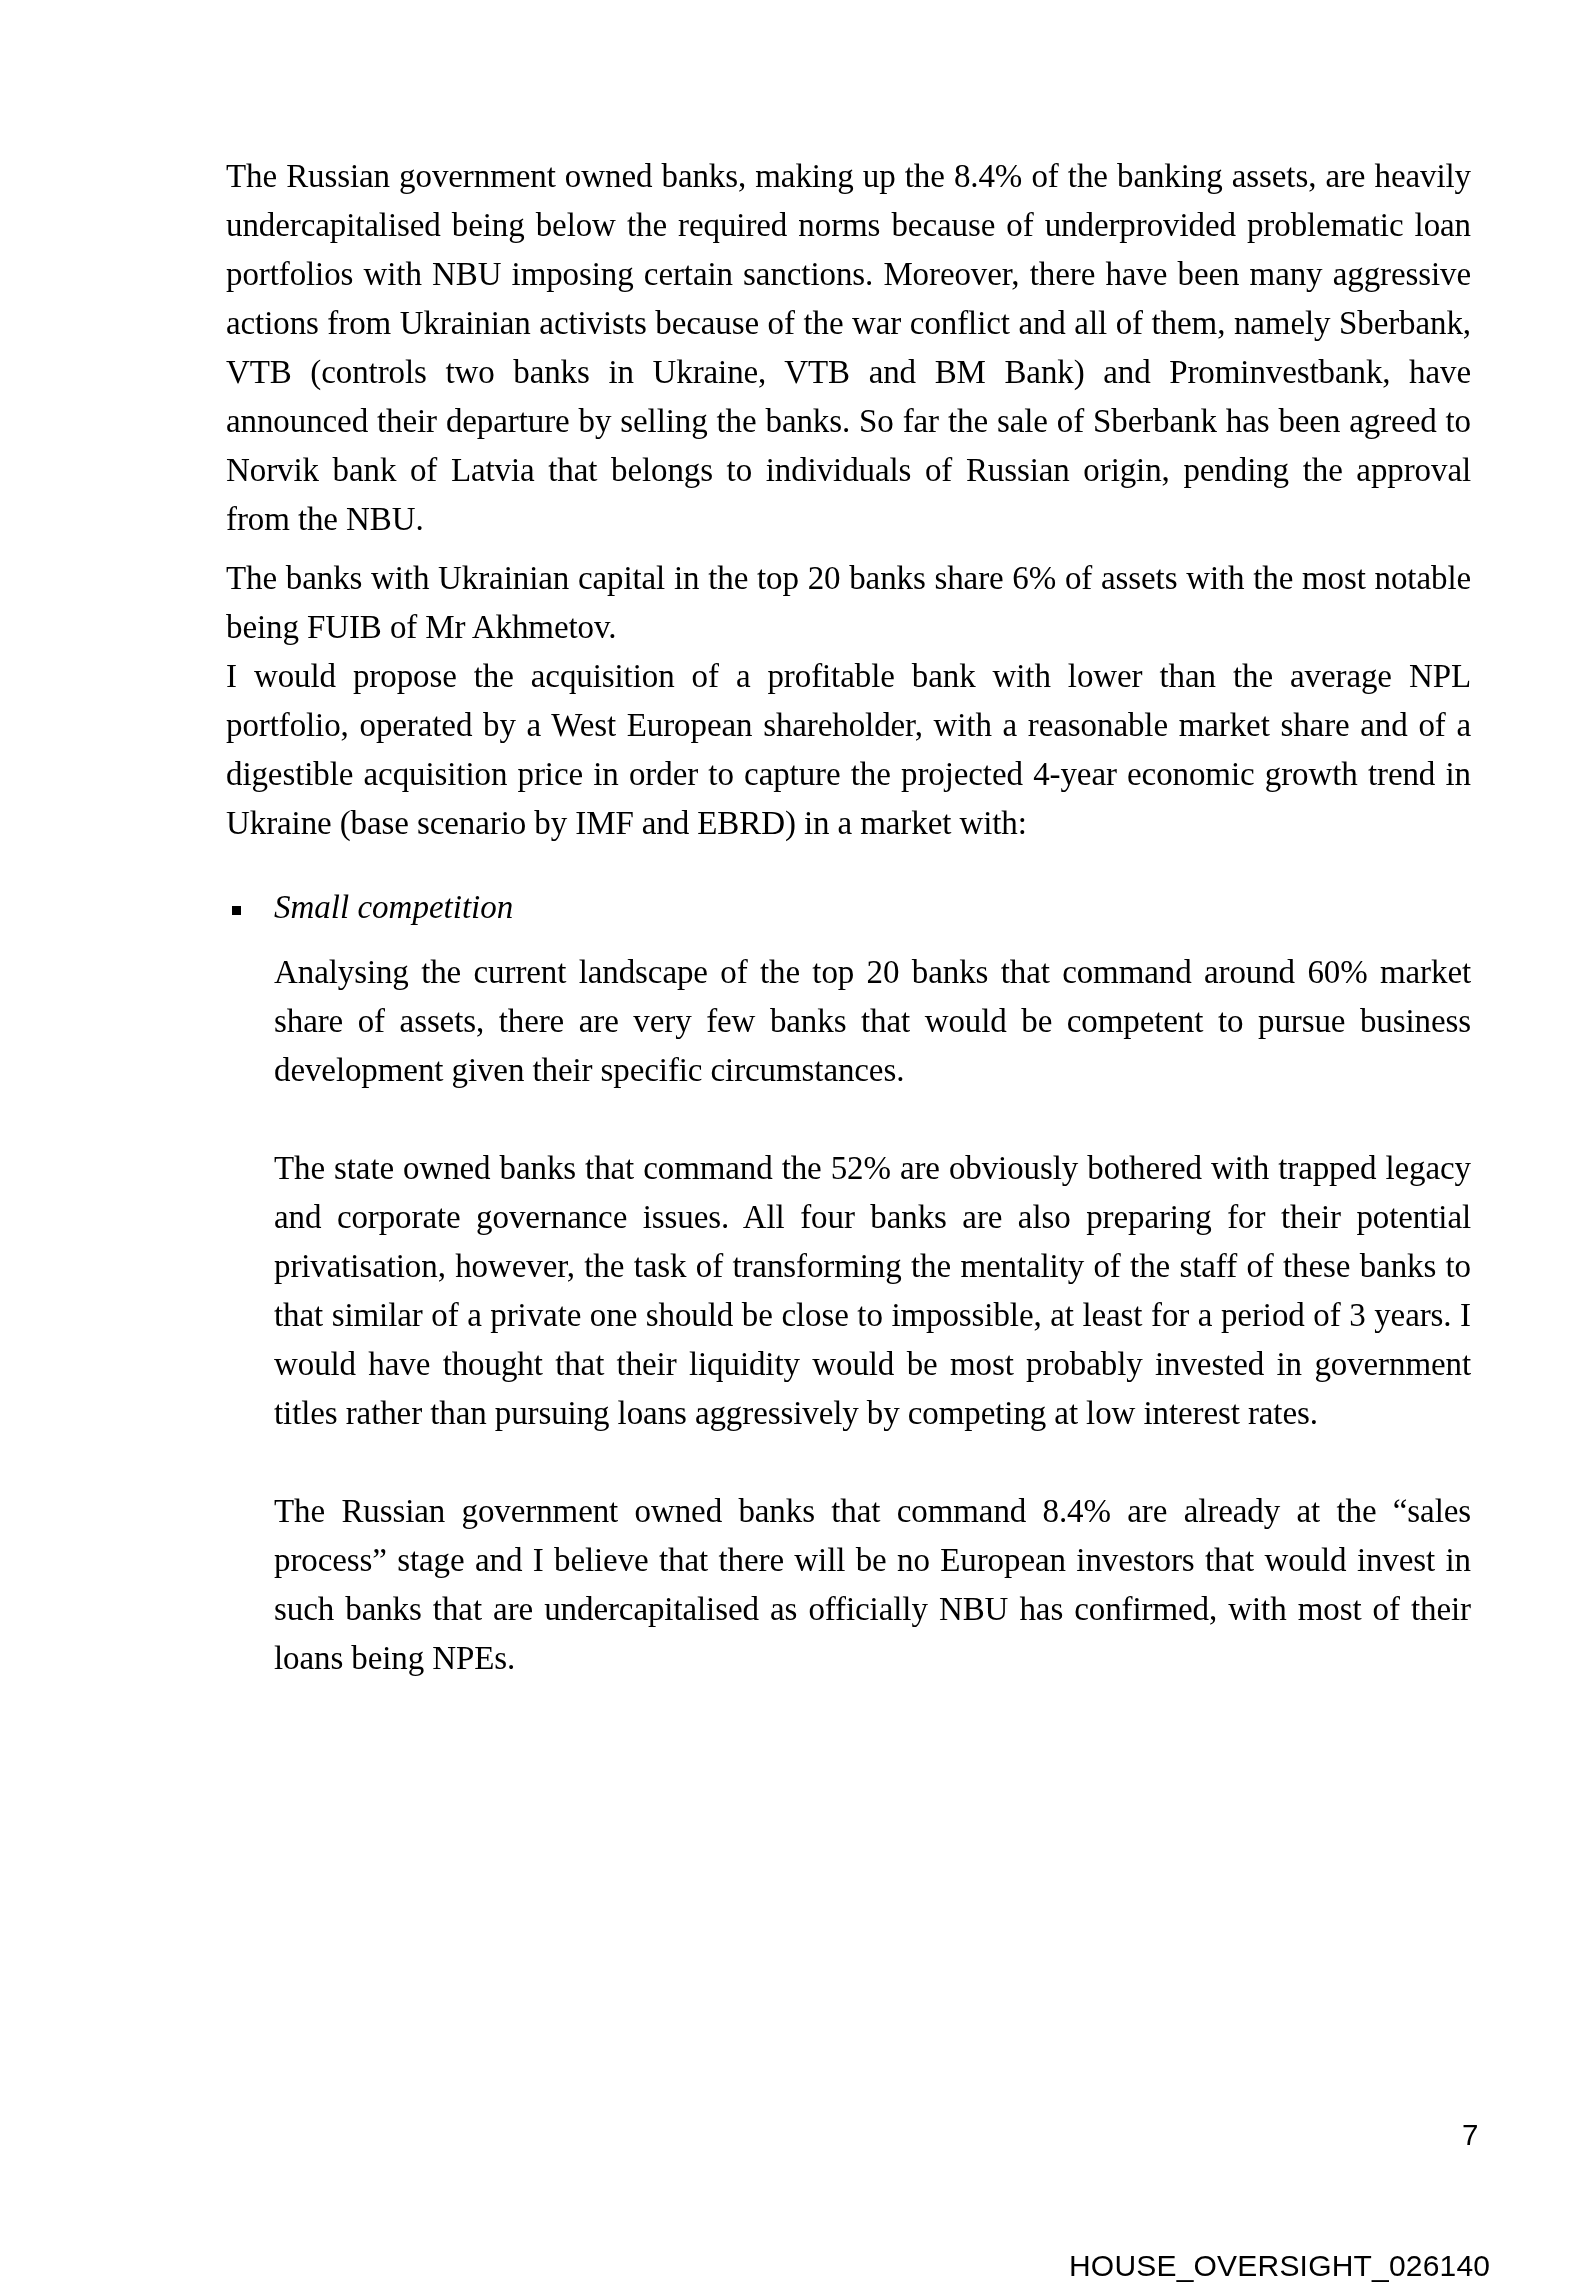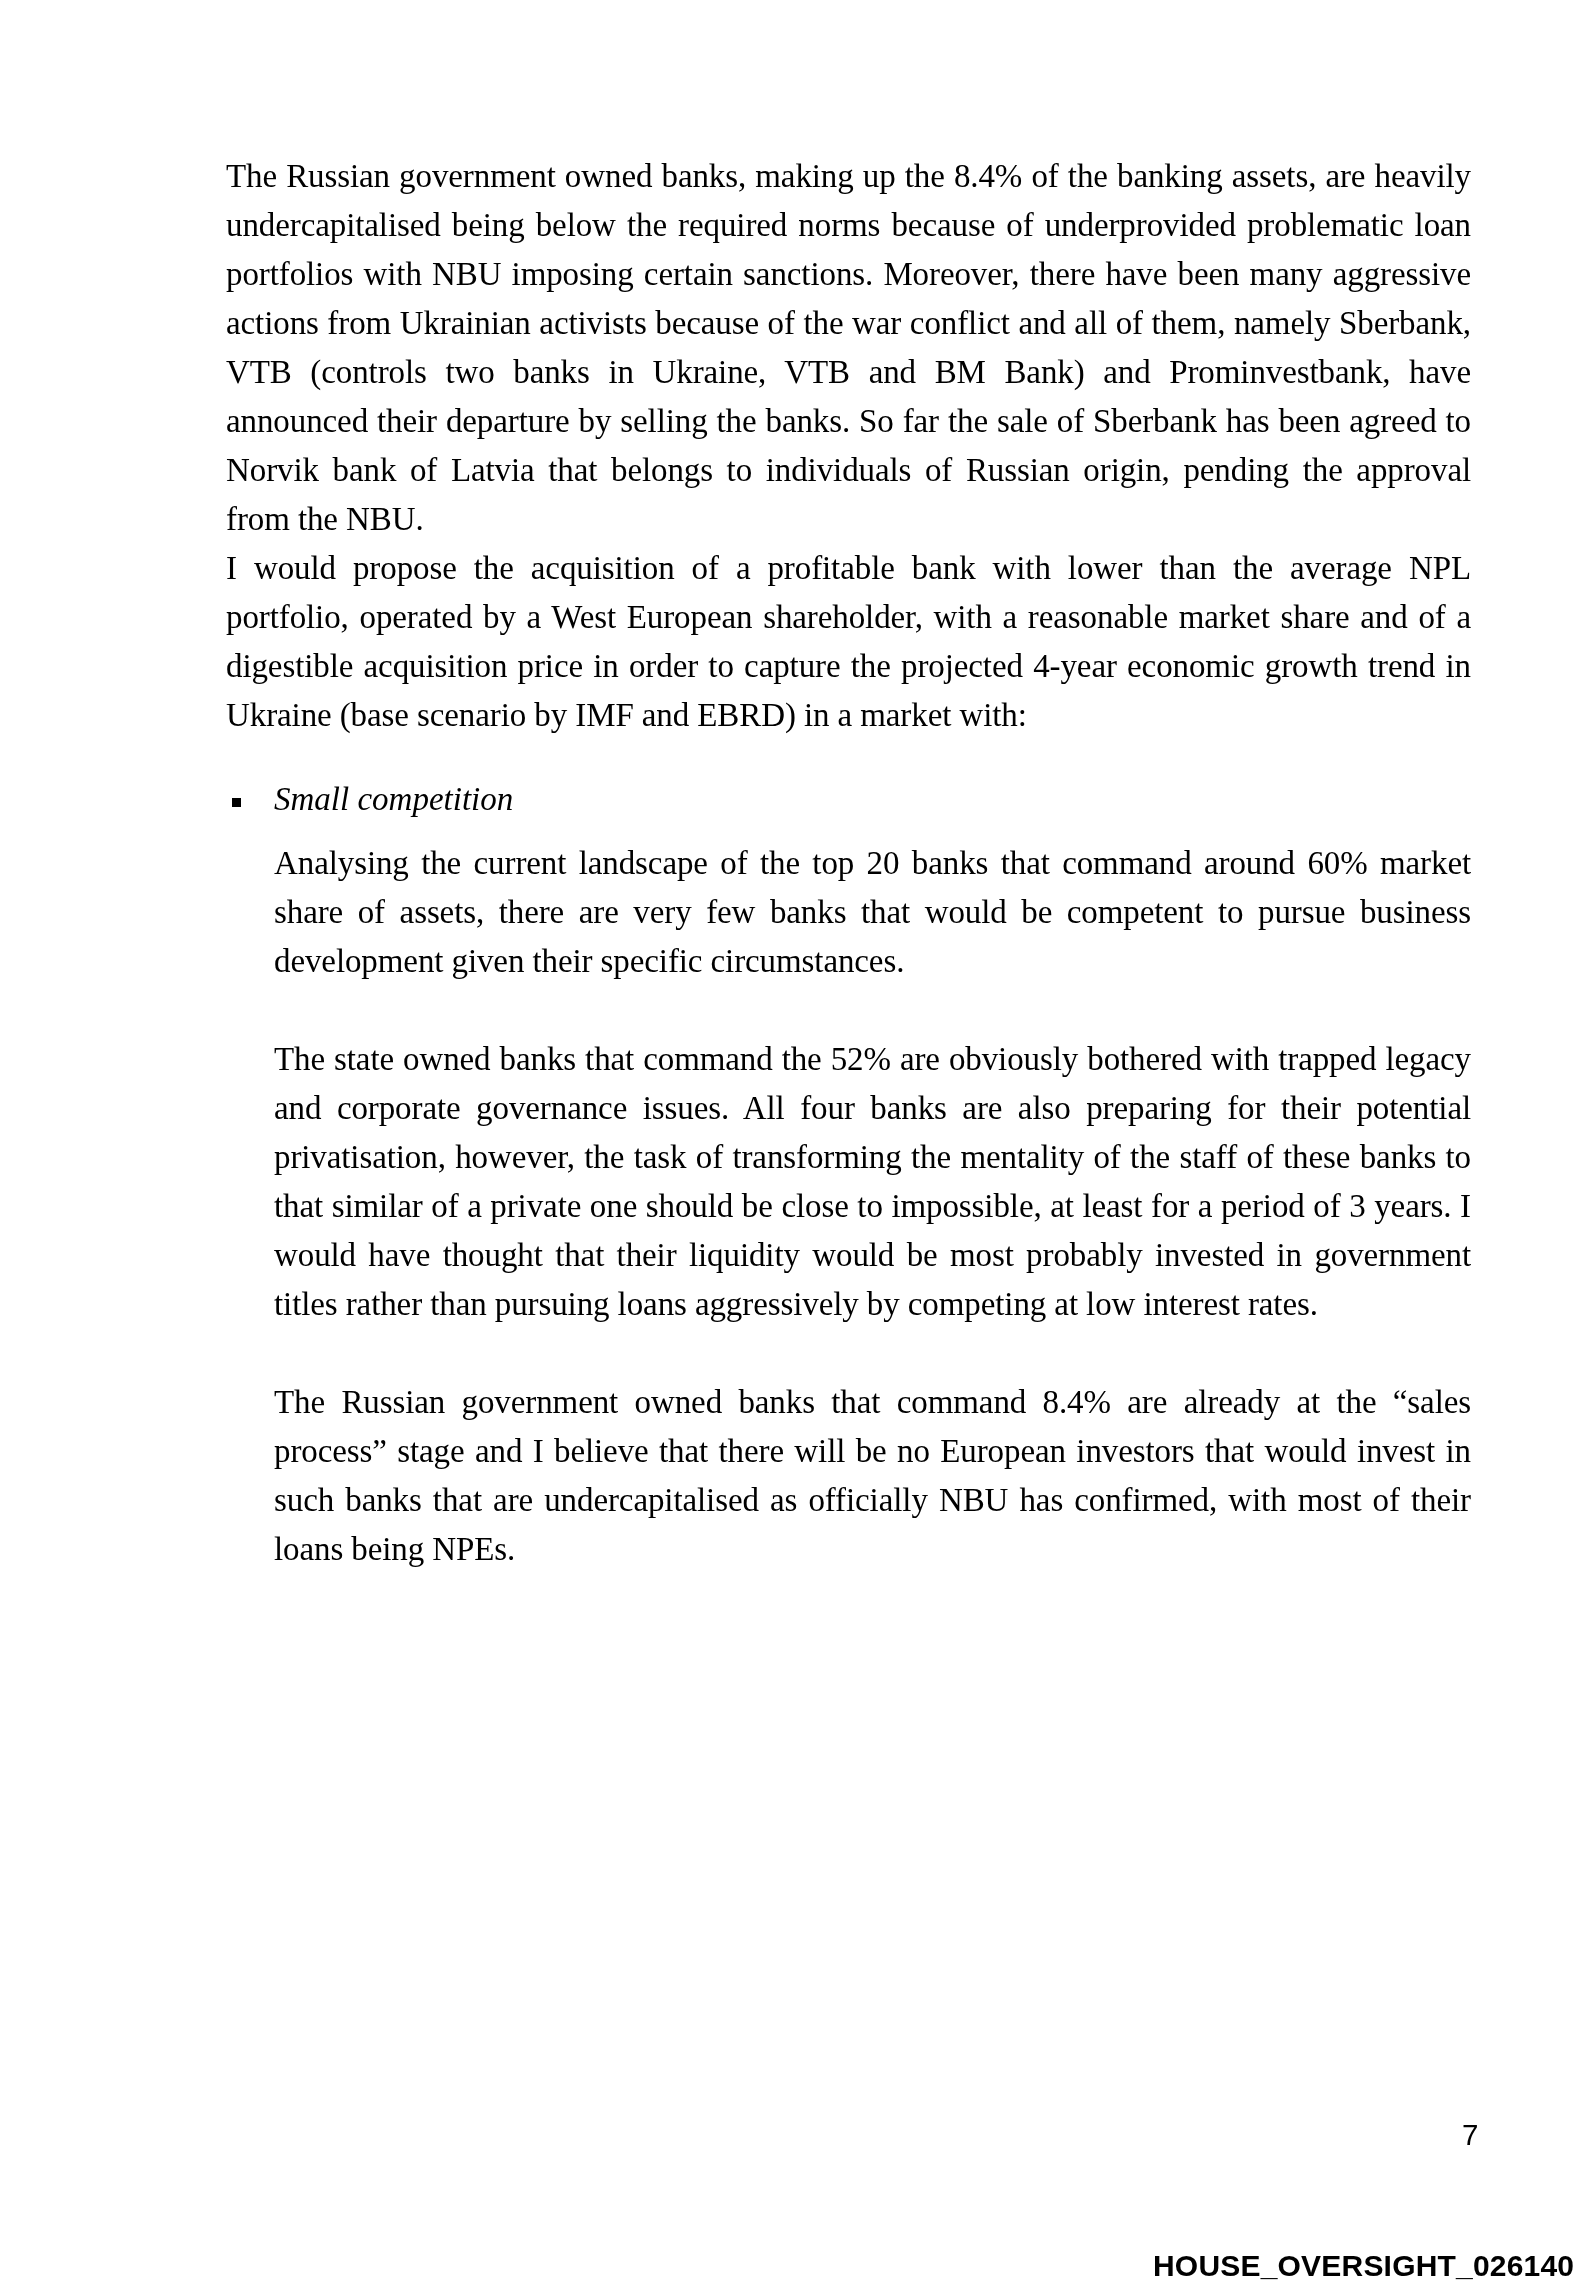--- a/index.html
+++ b/index.html
@@ -65,35 +65,35 @@
     .page-number {
       position: absolute;
       left: 1462px;
       top: 2119px;
       font-family: "Liberation Sans", "DejaVu Sans", sans-serif;
       font-size: 29.5px;
       line-height: 32px;
     }
     .bates {
       position: absolute;
-      left: 1153px;
+      left: 1069px;
       top: 2249px;
       font-family: "Liberation Sans", "DejaVu Sans", sans-serif;
       font-size: 30px;
       line-height: 33px;
       letter-spacing: 0.2px;
-      font-weight: bold;
     }
   </style>
 </head>
 <body>
 
 <div class="page">
 
   <p class="body-text">The Russian government owned banks, making up the 8.4% of the banking assets, are heavily undercapitalised being below the required norms because of underprovided problematic loan portfolios with NBU imposing certain sanctions. Moreover, there have been many aggressive actions from Ukrainian activists because of the war conflict and all of them, namely Sberbank, VTB (controls two banks in Ukraine, VTB and BM Bank) and Prominvestbank, have announced their departure by selling the banks. So far the sale of Sberbank has been agreed to Norvik bank of Latvia that belongs to individuals of Russian origin, pending the approval from the NBU.</p>
+  <p class="body-text para-gap">The banks with Ukrainian capital in the top 20 banks share 6% of assets with the most notable being FUIB of Mr Akhmetov.</p>
 
 
   <p class="body-text">I would propose the acquisition of a profitable bank with lower than the average NPL portfolio, operated by a West European shareholder, with a reasonable market share and of a digestible acquisition price in order to capture the projected 4-year economic growth trend in Ukraine (base scenario by IMF and EBRD) in a market with:</p>
 
   <ul class="list">
     <li class="list-item">
       <span class="bullet"></span>
       <p class="item-title">Small competition</p>
       <div>
         <p class="body-text sub-para">Analysing the current landscape of the top 20 banks that command around 60% market share of assets, there are very few banks that would be competent to pursue business development given their specific circumstances.</p>

